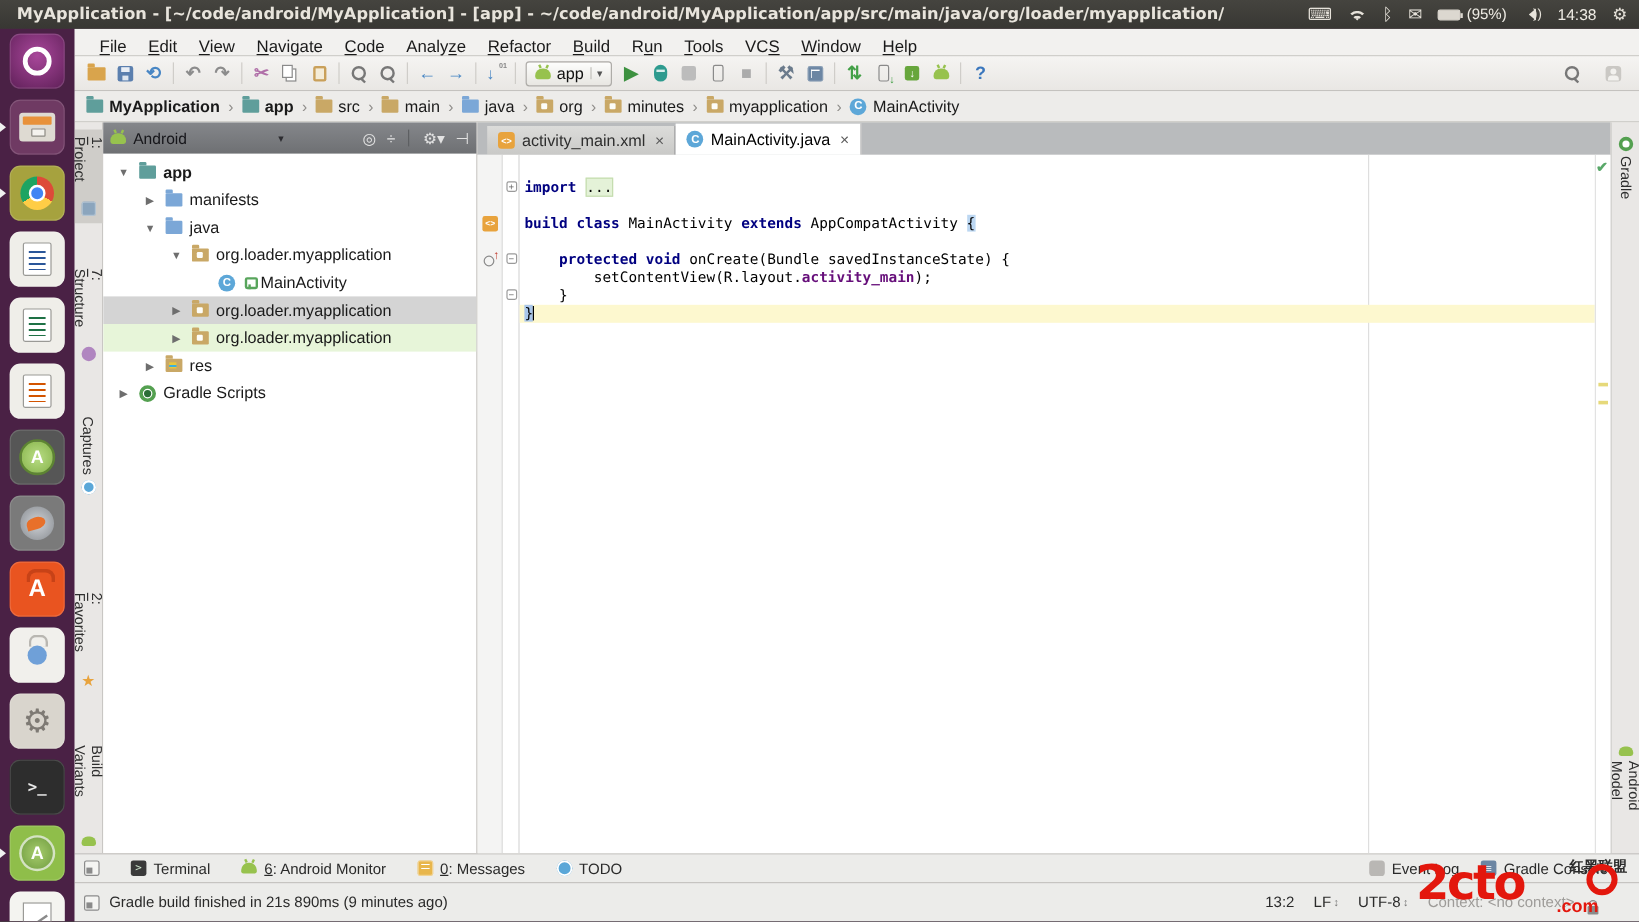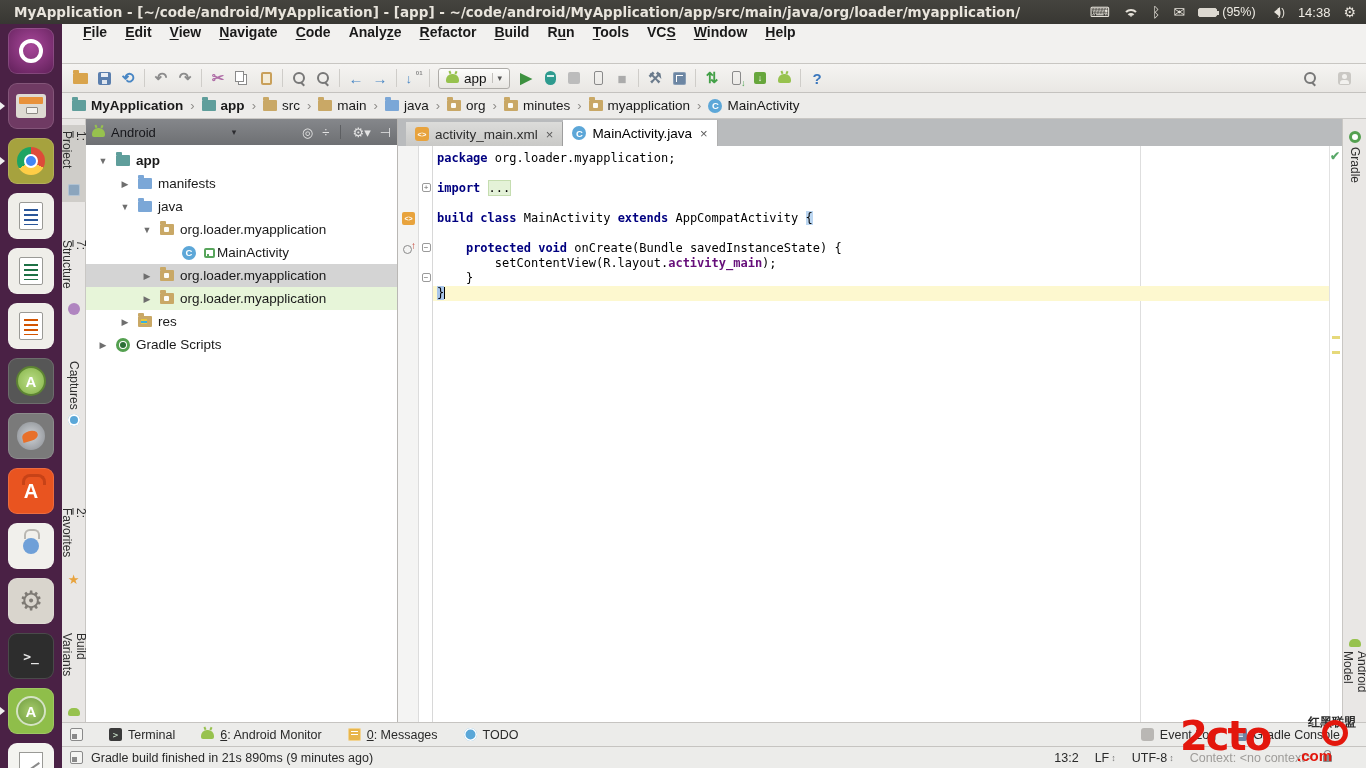--- a/index.html
+++ b/index.html
@@ -78,22 +78,22 @@
            border:2px solid #ffffffaa; color:#fff; font-weight:bold; font-size:15px;
            display:flex; align-items:center; justify-content:center; }
   .t-doc { background:#f4f4f0; }
   .a-doc { width:24px; height:28px; background:#fff; border:1px solid #9a9a96; position:relative; }
   .a-doc::after { content:""; position:absolute; left:3px; top:14px; width:18px; height:2px; background:#8a8a8a; transform:rotate(-35deg); }
 
   
   .ide { position:absolute; left:62px; top:24px; width:1304px; height:744px; display:flex;
          flex-direction:column; background:#ececea; }
 
-  .menubar { height:40px; background:#f2f1ef; border-bottom:1px solid #c8c6c2; display:flex;
-             align-items:flex-start; padding-left:12px;font-weight:bold; }
+  .menubar { height:23px; background:#f2f1ef; border-bottom:1px solid #c8c6c2; display:flex;
+             align-items:flex-end; padding-left:12px; }
   .menu-item { font-size:14px; color:#1a1a1a; padding:0 9px; }
   .menu-item u { text-underline-offset:2px; }
 
   .toolbar { height:29px; background:linear-gradient(#f5f4f2,#e9e7e4); border-bottom:1px solid #c4c2bf;
              display:flex; align-items:center; padding-left:6px; }
   .tbi { width:24px; height:24px; display:flex; align-items:center; justify-content:center;
          font-size:15px; border-radius:3px; }
   .tbsep { width:1px; height:18px; background:#cfcdc9; margin:0 4px; }
   .tb-right { margin-left:auto; display:flex; align-items:center; gap:10px; padding-right:10px; }
   .runcfg { height:21px; border:1px solid #aeaca8; border-radius:3px; background:linear-gradient(#fdfdfc,#e8e6e2);
@@ -233,21 +233,21 @@
         justify-content:center; font-size:9px; flex:none; }
   .bi-anchor { border:1px solid #8a8a8a; background:#f4f4f2; position:relative; }
   .bi-anchor::after { content:""; position:absolute; left:1px; bottom:1px; width:5px; height:5px; background:#8a8a8a; }
   .bi-term { background:#3a3a3a; color:#cfe8cf; font-family:"DejaVu Sans Mono",monospace; }
   .bi-msg { background:#e8b64c; box-shadow:inset 0 0 0 1px #fff6; position:relative; }
   .bi-msg::after { content:""; position:absolute; inset:3px; background:linear-gradient(#fff 0 1px, transparent 1px 3px, #fff 3px 4px, transparent 4px); }
   .bi-todo { background:#5aa7d8; border-radius:50%; box-shadow:inset 0 0 0 1.5px #fff; }
   .bi-bubble { background:#b9b7b4; border-radius:3px; position:relative; }
   .bi-bubble::after { content:""; position:absolute; left:2px; bottom:-3px; border:3px solid transparent; border-top:4px solid #b9b7b4; }
   .bi-console { background:#6c86a3; color:#fff; }
-  .sbar { height:22px; background:#ececea; border-top:1px solid #c6c4c1; display:flex; align-items:center;
+  .sbar { height:33px; background:#ececea; border-top:1px solid #c6c4c1; display:flex; align-items:center;
           padding:0 8px; font-size:12.5px; color:#2a2a2a; flex:none; }
   .sbar .msg { margin-left:8px; }
   .sbar .right { margin-left:auto; display:flex; align-items:center; gap:16px; padding-right:46px; }
   .sitem { display:flex; align-items:center; gap:2px; }
   .sitem .ud { font-size:9px; color:#777; }
   .sitem.muted { color:#9e9c99; }
   .si-lock { width:9px; height:7px; background:#8a8a8a; border-radius:1px; position:relative; margin-left:-6px; }
   .si-lock::before { content:""; position:absolute; top:-5px; left:1px; width:5px; height:5px;
                      border:1.5px solid #8a8a8a; border-bottom:none; border-radius:4px 4px 0 0; }
 
@@ -587,25 +587,20 @@
             </div>
           </div>
         <div class="ebody" id="ebody">
           <div class="strip-icons"></div>
           <div class="strip-fold"></div>
           <div class="mguide"></div>
           <div id="code">
               <div class="cl">
                 <span class="gi"></span>
                 <span class="gf"></span>
-                <span class="ct"><span class="seg-kw">package</span><span class="seg-p"> org.loader.myapplication;</span></span>
-              </div>
-              <div class="cl">
-                <span class="gi"></span>
-                <span class="gf"></span>
                 <span class="ct"></span>
               </div>
               <div class="cl">
                 <span class="gi"></span>
                 <span class="gf"><span class="fbox">+</span></span>
                 <span class="ct"><span class="seg-kw">import</span><span class="seg-p"> </span><span class="seg-fold">...</span></span>
               </div>
               <div class="cl">
                 <span class="gi"></span>
                 <span class="gf"></span>

